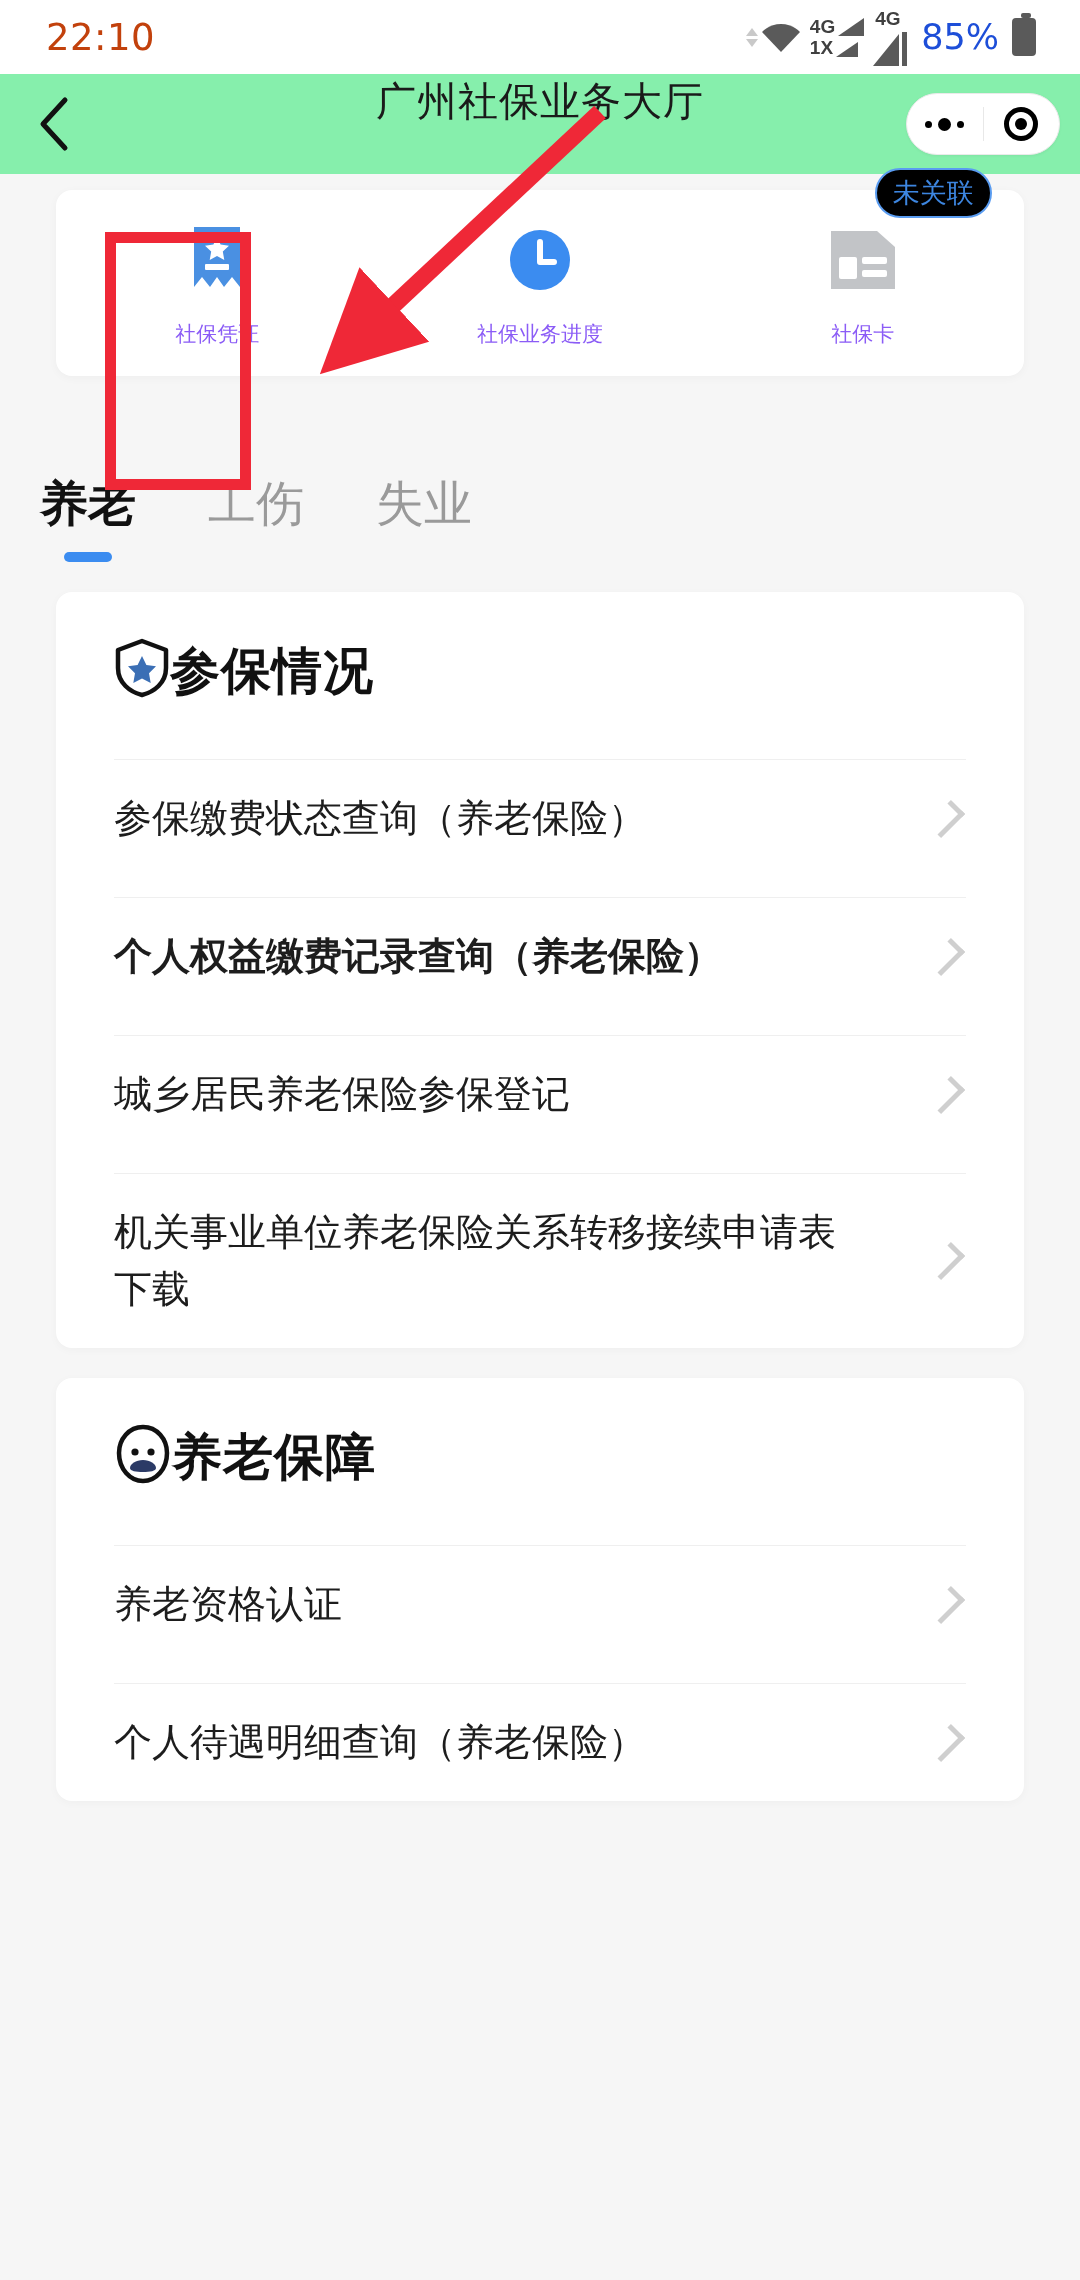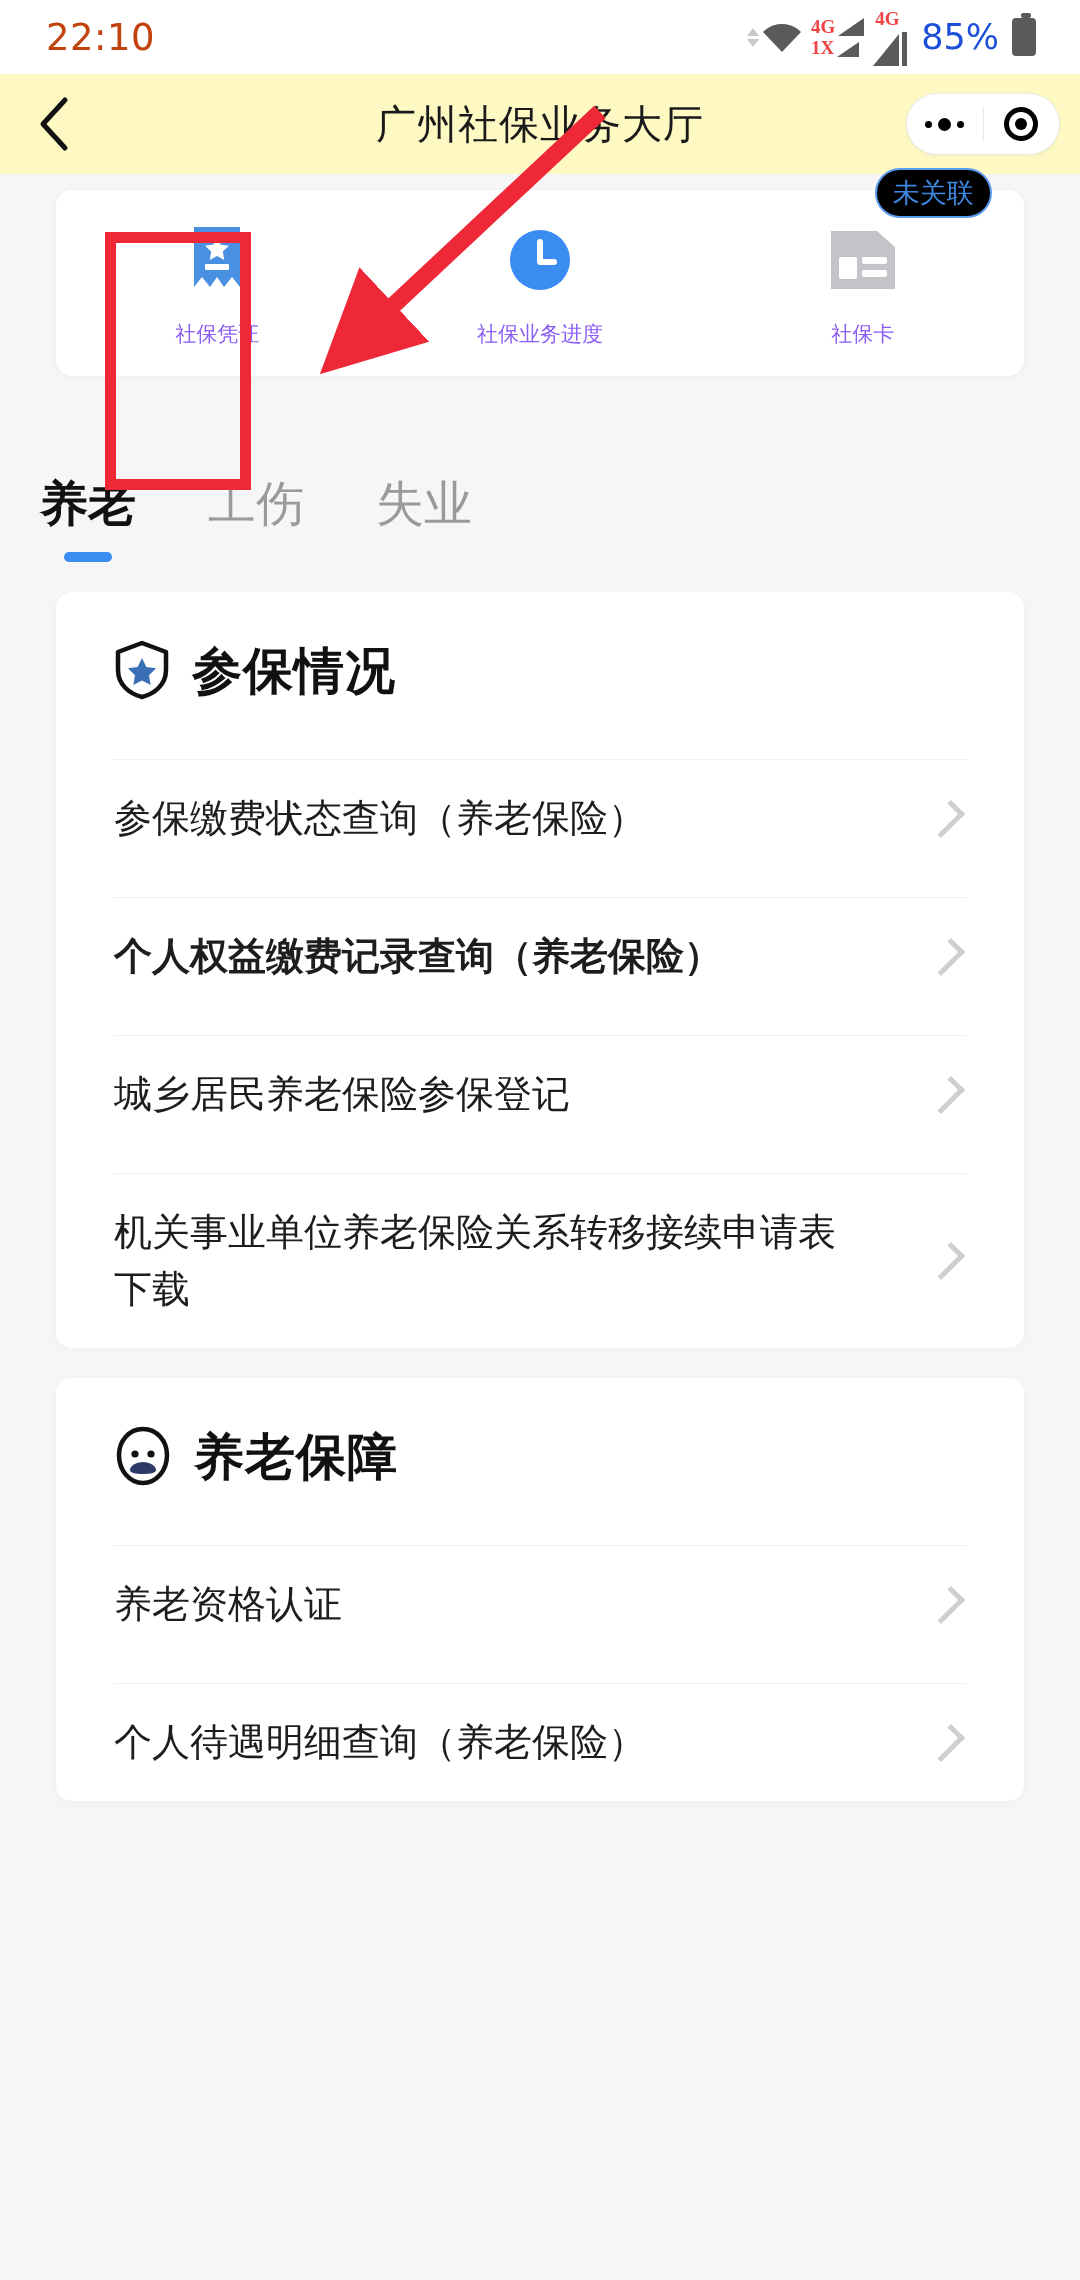--- a/index.html
+++ b/index.html
@@ -57,44 +57,43 @@
     border-left: 6px solid transparent;
     border-right: 6px solid transparent;
     border-top: 8px solid #c9c9c9;
   }
   .sig-group {
     display: flex; flex-direction: column;
     justify-content: center; gap: 2px;
   }
   .sig-row { display: flex; align-items: flex-end; gap: 3px; }
   .sig-lbl {
-    font-size: 19px; color: #ef4444; line-height: 1;
-    font-family: Liberation Serif, serif; font-weight: 600;
+    font-size: 19px; color: #404040; line-height: 1;
+    font-family: Liberation Sans, sans-serif; font-weight: 600;
   }
   .status-batt-pct {
     font-size: 35px; color: #1d4ed8; margin-left: 5px;
     font-family: "DejaVu Sans", sans-serif;
   }
   .batt {
     width: 24px; height: 38px;
     border: 4px solid #5a5a5a; border-radius: 4px;
     background: #5a5a5a; position: relative; margin-left: 4px;
   }
   .batt::before {
     content: ""; position: absolute; top: -9px; left: 5px;
     width: 10px; height: 5px; background: #5a5a5a; border-radius: 2px;
   }
 
   
   .navbar {
     position: relative;
     height: 100px;
-    background: #fef9c3;
+    background: #86efac;
     display: flex;
-    align-items: center;
   }
   .nav-back {
     position: absolute; left: 22px; top: 50%;
     transform: translateY(-50%);
     width: 64px; height: 64px;
     display: flex; align-items: center; justify-content: center;
   }
   .nav-title {
     width: 100%; text-align: center;
     font-size: 40px; color: #1a1a1a; letter-spacing: 1px;
@@ -172,21 +171,21 @@
 
   
   .section-card {
     margin: 30px 56px 0 56px;
     background: #ffffff;
     border-radius: 16px;
     padding: 0 58px;
     box-shadow: 0 2px 10px rgba(0,0,0,0.03);
   }
   .section-head {
-    display: flex; align-items: center; gap: 22px;
+    display: flex; 
     padding: 46px 0 34px 0;
   }
   .section-title { font-size: 50px; font-weight: 700; color: #111111; letter-spacing: 1px; }
 
   .list-row {
     display: flex; align-items: center;
     justify-content: space-between;
     gap: 24px;
     min-height: 118px;
     padding: 30px 0;

